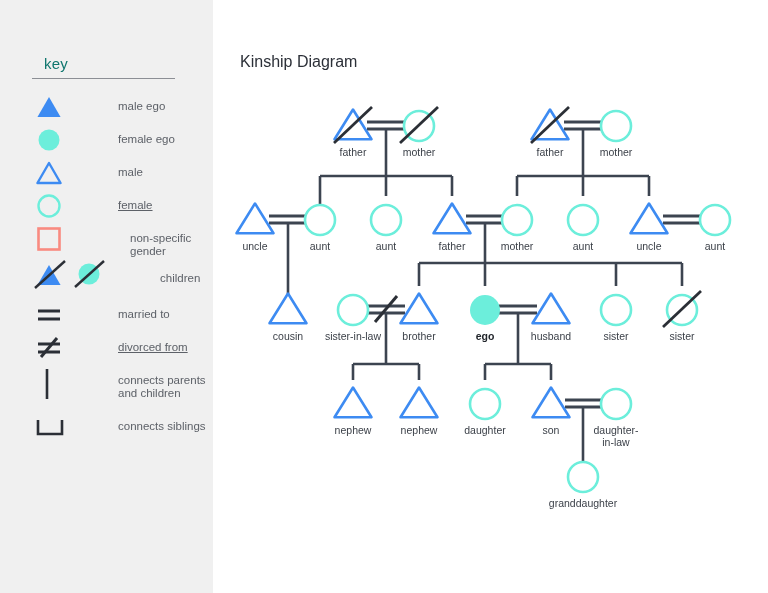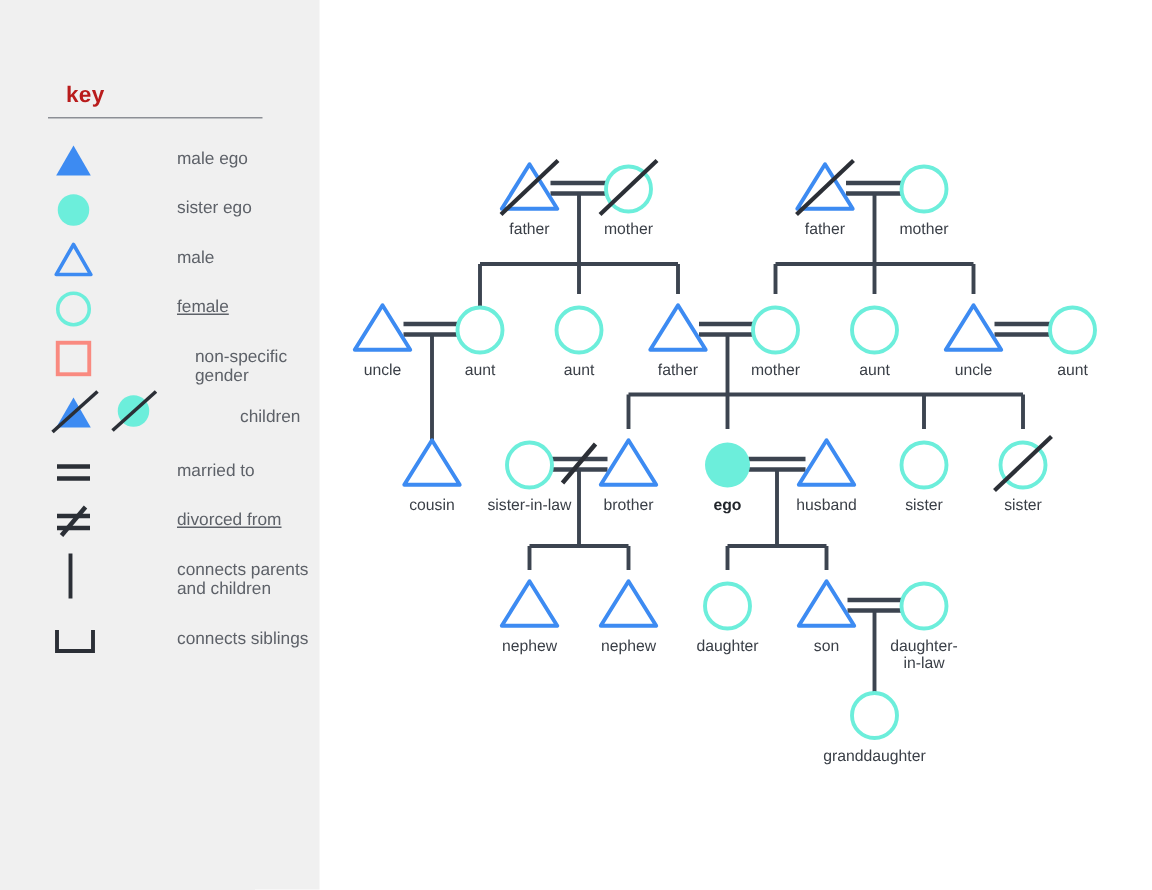--- a/index.html
+++ b/index.html
@@ -11,21 +11,21 @@
   }
   #root{position:relative;width:768px;height:593px;}
 
   
   .key-panel{
     position:absolute;left:0;top:0;width:213px;height:593px;
     background:#f0f0f0;
   }
   .key-title{
     position:absolute;left:44px;top:55px;
-    font-size:15px;color:#b91c1c;letter-spacing:.2px;font-weight:bold;
+    font-size:15px;color:#0f766e;letter-spacing:.2px;
   }
   .key-rule{
     position:absolute;left:32px;top:78px;width:143px;height:1px;
     background:#8c8f95;
   }
   .key-list{position:absolute;left:0;top:90px;width:213px;}
   .key-row{position:relative;width:213px;}
   .key-glyph{
     position:absolute;left:32px;top:0;width:44px;height:34px;
   }
@@ -66,21 +66,21 @@
             </svg>
           </div>
           <div class="key-label" style="top: 10px; left: 78px;">male ego</div>
         </div>
         <div class="key-row" style="height: 0px;">
           <div class="key-glyph" style="top: 33px;">
             <svg width="44" height="34" viewBox="0 0 44 34">
               <circle cx="17" cy="17" r="10.5" fill="#6ceedb" stroke="none" stroke-width="2.4"></circle>
             </svg>
           </div>
-          <div class="key-label" style="top: 43px; left: 78px;">sister ego</div>
+          <div class="key-label" style="top: 43px; left: 78px;">female ego</div>
         </div>
         <div class="key-row" style="height: 0px;">
           <div class="key-glyph" style="top: 66px;">
             <svg width="44" height="34" viewBox="0 0 44 34">
               <polygon points="17,7 28.55,27.02 5.449999999999999,27.02" fill="none" stroke="#3d8bf2" stroke-width="2.4" stroke-linejoin="round"></polygon>
             </svg>
           </div>
           <div class="key-label" style="top: 76px; left: 78px;">male</div>
         </div>
         <div class="key-row" style="height: 0px;">
@@ -143,20 +143,21 @@
             <svg width="44" height="34" viewBox="0 0 44 34">
               <path d="M6,10 L6,24 L30,24 L30,10" fill="none" stroke="#2b2f36" stroke-width="2.6"></path>
             </svg>
           </div>
           <div class="key-label" style="top: 330px; left: 78px; text-align: right;">connects siblings</div>
         </div>
       </div>
   </div>
 
   <div class="diagram">
+    <div class="diagram-title">Kinship Diagram</div>
     <svg id="kin-svg" width="555" height="593" viewBox="213 0 555 593">
         <line x1="320" y1="176" x2="452" y2="176" stroke="#3c4450" stroke-width="2.6"></line>
         <line x1="320" y1="176" x2="320" y2="196" stroke="#3c4450" stroke-width="2.6"></line>
         <line x1="386" y1="176" x2="386" y2="196" stroke="#3c4450" stroke-width="2.6"></line>
         <line x1="452" y1="176" x2="452" y2="196" stroke="#3c4450" stroke-width="2.6"></line>
         <line x1="517" y1="176" x2="649" y2="176" stroke="#3c4450" stroke-width="2.6"></line>
         <line x1="517" y1="176" x2="517" y2="196" stroke="#3c4450" stroke-width="2.6"></line>
         <line x1="583" y1="176" x2="583" y2="196" stroke="#3c4450" stroke-width="2.6"></line>
         <line x1="649" y1="176" x2="649" y2="196" stroke="#3c4450" stroke-width="2.6"></line>
         <line x1="419" y1="263" x2="682" y2="263" stroke="#3c4450" stroke-width="2.6"></line>

